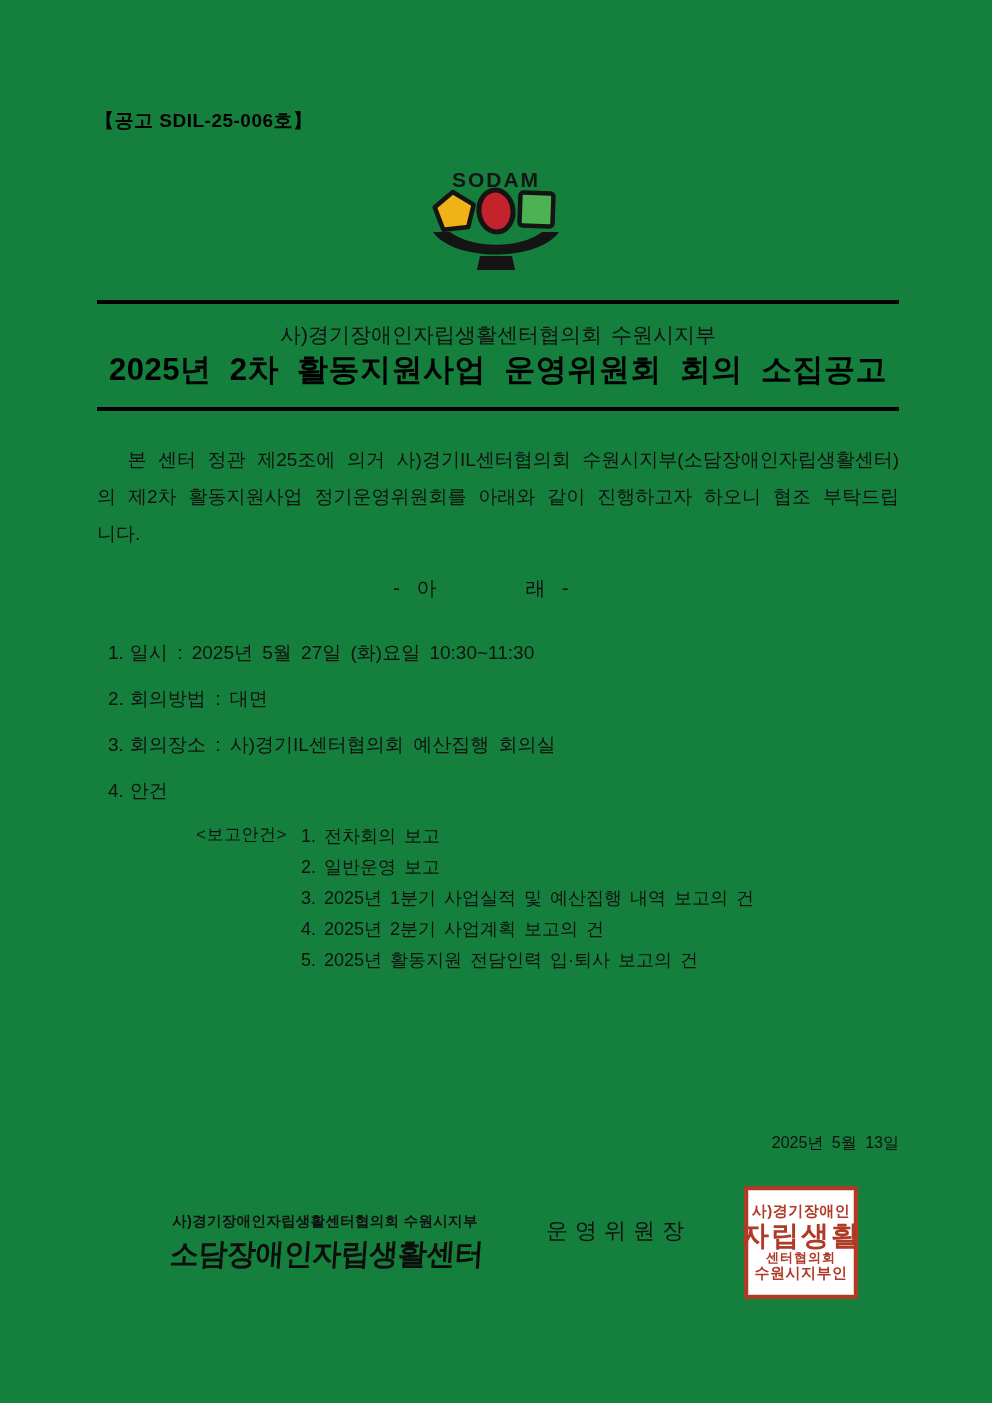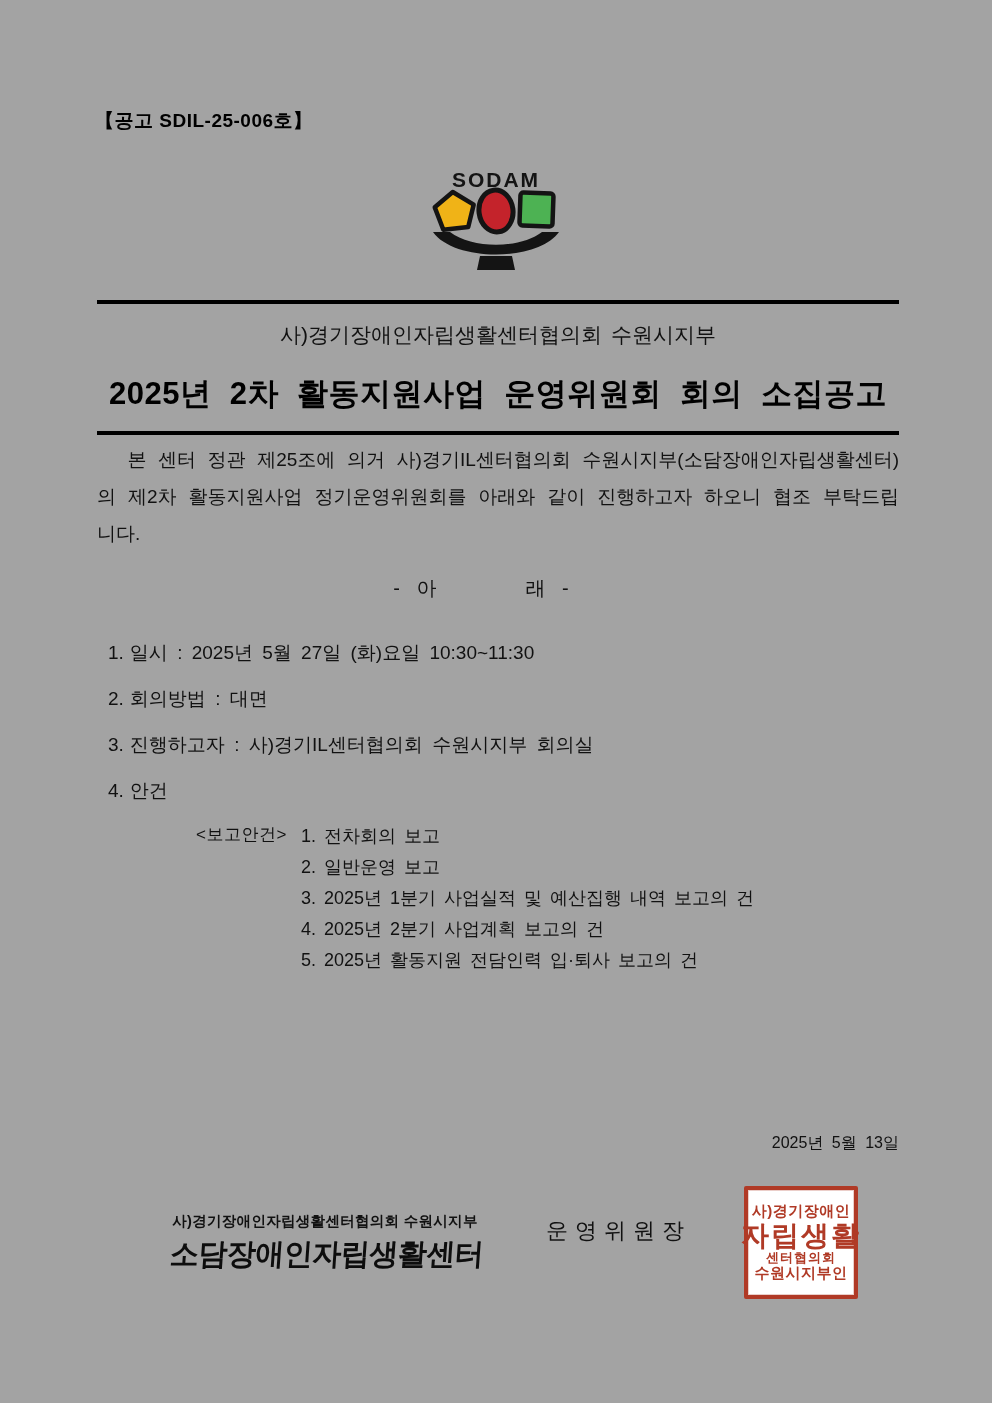--- a/index.html
+++ b/index.html
@@ -5,21 +5,21 @@
   * { margin: 0; padding: 0; box-sizing: border-box; }
   html, body { background: #ffffff; }
   body {
     font-family: "Liberation Sans", "DejaVu Sans", sans-serif;
     color: #1a1a1a;
   }
   .page {
     position: relative;
     width: 992px;
     height: 1403px;
-    background: #a3a3a3;
+    background: #15803d;
     overflow: hidden;
   }
 
   
   .notice-no {
     position: absolute;
     left: 95px; top: 108px;
     font-size: 19px;
     font-weight: bold;
     letter-spacing: 0.5px;
@@ -42,21 +42,21 @@
     border-bottom: 4px solid #000000;
     padding: 17px 0 16px 0;
     text-align: center;
   }
   .title-sub {
     font-size: 21px;
     color: #111111;
     word-spacing: 3px;
   }
   .title-main {
-    margin-top: 24px;
+    margin-top: 0;
     font-size: 31px;
     font-weight: bold;
     color: #000000;
     letter-spacing: 0.5px;
     word-spacing: 9px;
   }
 
   
   .body-par {
     position: absolute;
@@ -225,21 +225,21 @@
   <div class="below-divider">-   아                래   -</div>
 
   <div class="agenda">
     <div class="agenda-item">
       <span class="no">1.</span><span>일시 : 2025년 5월 27일 (화)요일 10:30~11:30</span>
     </div>
     <div class="agenda-item">
       <span class="no">2.</span><span>회의방법 : 대면</span>
     </div>
     <div class="agenda-item">
-      <span class="no">3.</span><span>진행하고자 : 사)경기IL센터협의회 수원시지부 회의실</span>
+      <span class="no">3.</span><span>회의장소 : 사)경기IL센터협의회 예산집행 회의실</span>
     </div>
     <div class="agenda-item">
       <span class="no">4.</span><span>안건</span>
     </div>
   </div>
 
   <div class="report">
     <div class="report-label">&lt;보고안건&gt;</div>
     <div class="report-items">
       <div class="report-item">

